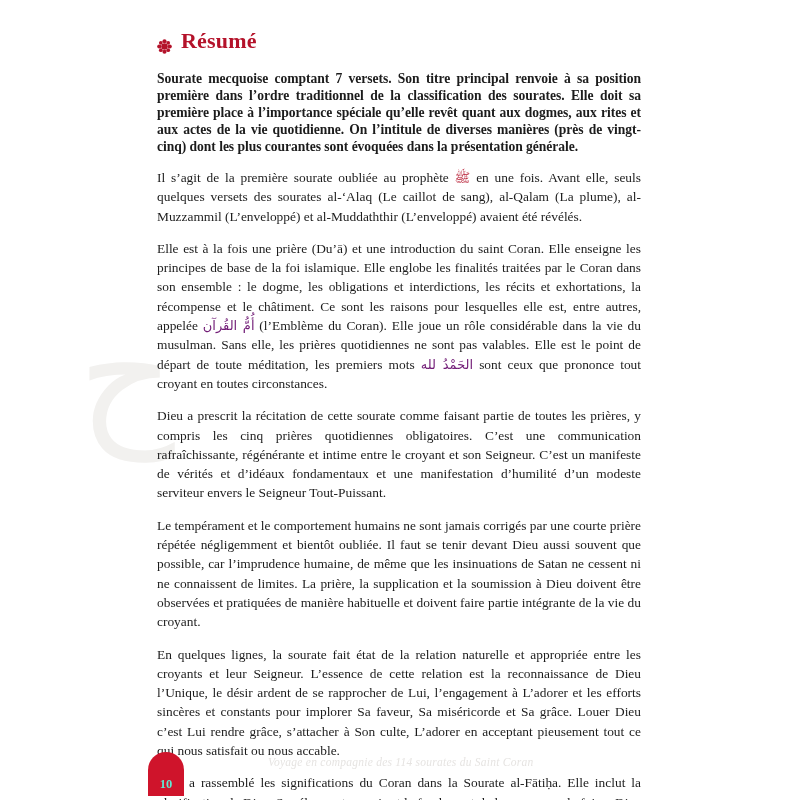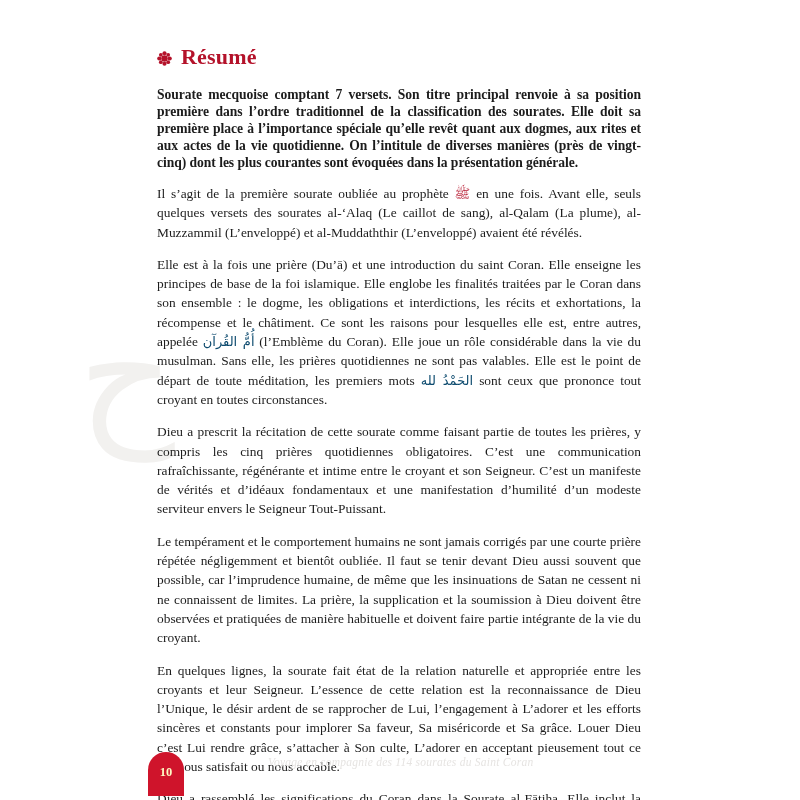--- a/index.html
+++ b/index.html
@@ -43,23 +43,23 @@
   .content {
     position: absolute;
     left: 157px;
     top: 28px;
     width: 484px;
   }
 
   
   .section-heading {
     display: flex;
-    align-items: center;
+    align-items: flex-end;
     gap: 9px;
-    margin: 16px 0 16px 0;
+    margin: 0 0 16px 0;
   }
   .heading-icon {
     width: 15px;
     height: 15px;
     flex: 0 0 auto;
     display: block;
     margin-top: 2px;
   }
   .heading-text {
     color: #b4122a;
@@ -81,21 +81,21 @@
   }
   p.para.lead {
     font-weight: bold;
     font-size: 13.6px;
     line-height: 17px;
     letter-spacing: -0.05px;
   }
   p.para:last-child { margin-bottom: 0; }
 
   .ar {
-    color: #0c4a6e;
+    color: #701a75;
     font-family: "DejaVu Sans", sans-serif;
     font-size: 13px;
     direction: rtl;
     unicode-bidi: isolate;
     white-space: nowrap;
   }
   .salawat {
     color: #b4122a;
     font-family: "DejaVu Sans", sans-serif;
     font-size: 13px;
@@ -112,28 +112,28 @@
     height: 56px;
   }
   .page-badge {
     position: absolute;
     left: 148px;
     top: 8px;
     width: 36px;
     height: 44px;
     background: #cf142b;
     border-radius: 18px 18px 0 0;
-    color: #fef9c3;
+    color: #5eead4;
     font-family: "Liberation Serif", serif;
     font-size: 12.5px;
     font-weight: bold;
     display: flex;
     align-items: flex-end;
     justify-content: center;
-    padding-bottom: 16px;
+    padding-bottom: 4px;
     box-sizing: border-box;
   }
   .footer-note {
     position: absolute;
     left: 268px;
     top: 12px;
     font-family: "Liberation Serif", serif;
     font-style: italic;
     font-size: 11.5px;
     color: #e6e4e2;

